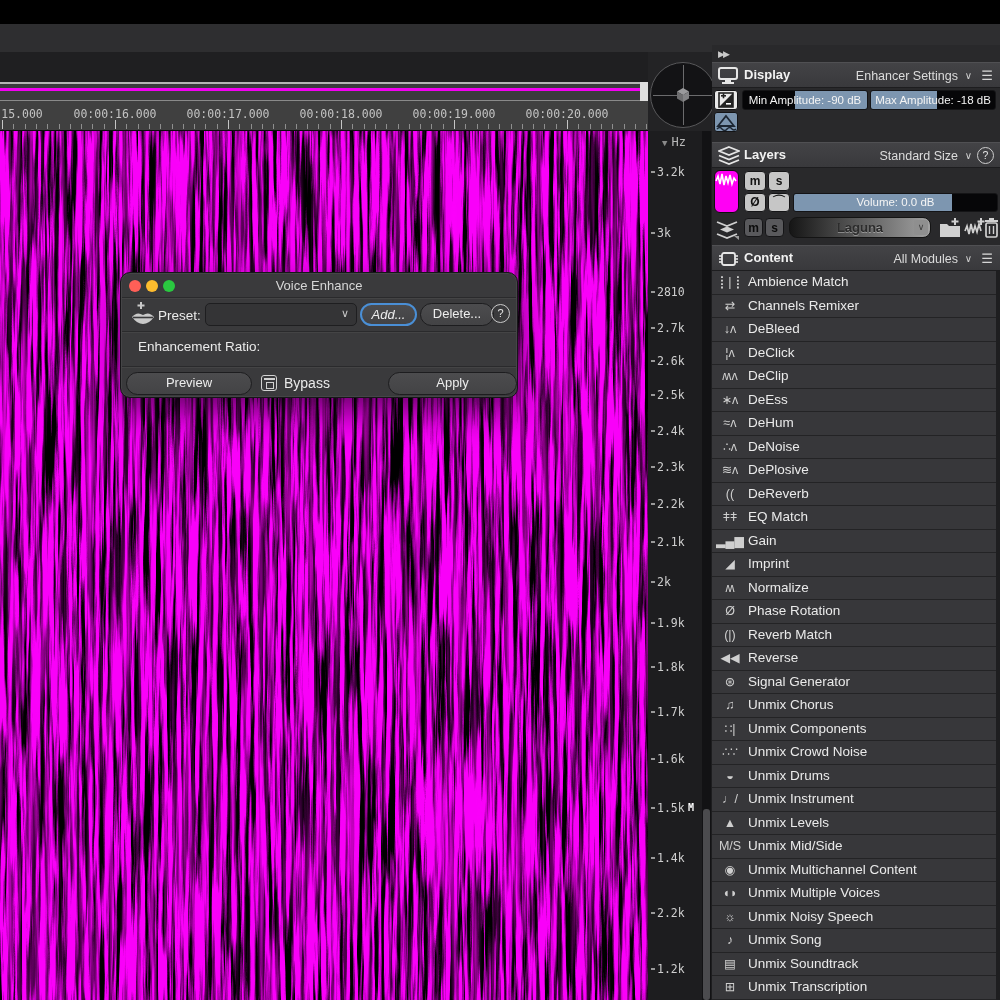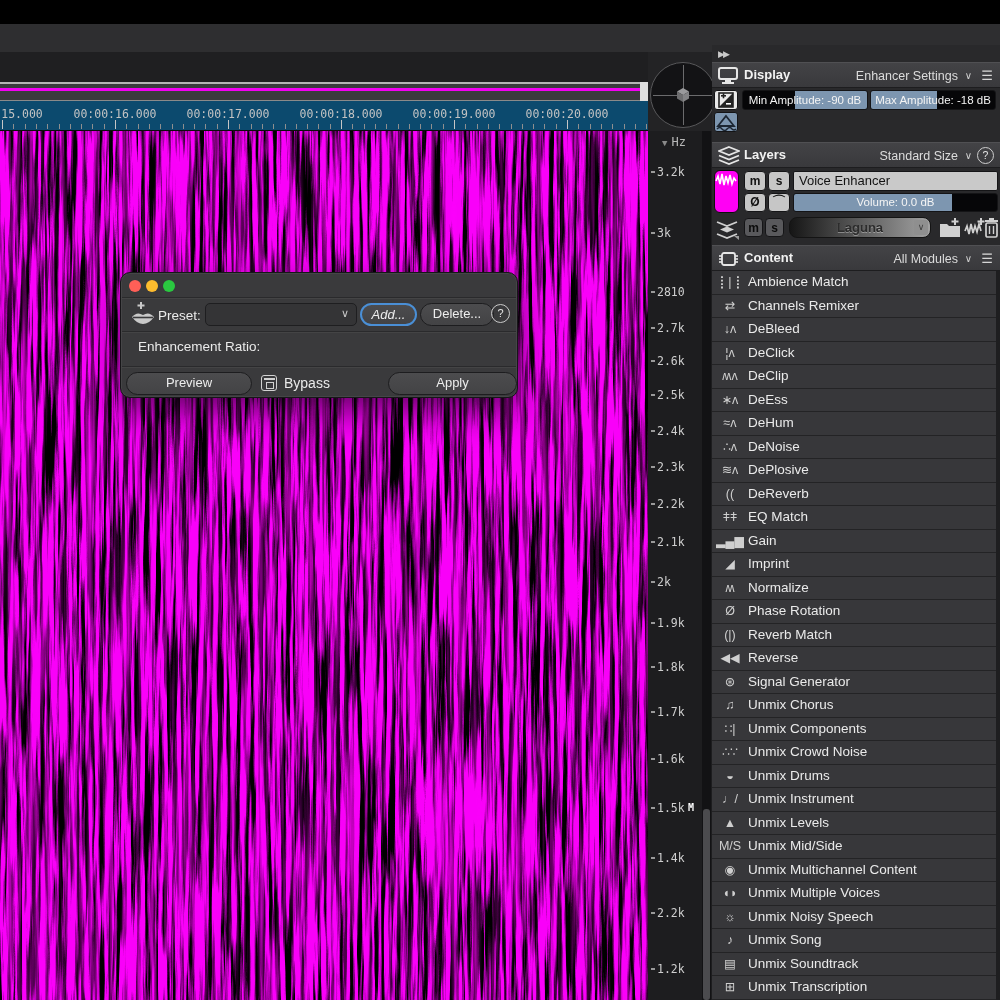--- a/index.html
+++ b/index.html
@@ -12,21 +12,21 @@
   .top-band{left:0;top:24px;width:1000px;height:28px;background:#2e2e30;}
   .band-dark{left:0;top:52px;width:712px;height:30px;background:#1f1f21;}
 
   
   .overview{left:0;top:82px;width:648px;height:19px;background:#3a3a3d;border-top:2px solid #b4b4b4;
     border-bottom:1px solid #8a8a8a;box-sizing:border-box;}
   .ov-line{position:absolute;left:0;top:4px;width:640px;height:3px;background:#f200f2;}
   .ov-handle{position:absolute;right:0;top:-2px;width:8px;height:19px;background:#dedede;}
 
   
-  .ruler{left:0;top:101px;width:648px;height:30px;background:#0c4a6e;border-bottom:1px solid #0c0c0c;
+  .ruler{left:0;top:101px;width:648px;height:30px;background:#404040;border-bottom:1px solid #0c0c0c;
     box-sizing:border-box;overflow:hidden;padding-left:20px;}
   .r-lab{position:absolute;top:6px;transform:translateX(-50%);color:#c3c3c3;
     font-family:"DejaVu Sans Mono",monospace;font-size:11.5px;white-space:nowrap;}
   .r-tick{position:absolute;bottom:1px;width:1px;height:5px;background:#8f8f8f;}
   .r-tick.major{height:9px;background:#c6c6c6;}
 
   
   .spectro{left:0;top:131px;width:648px;height:869px;background:#000;overflow:hidden;}
   .spectro svg{position:absolute;inset:0;}
   .streaks b{position:absolute;top:0;height:100%;filter:blur(1.4px);
@@ -402,21 +402,20 @@
       <span class="helpc">?</span>
     </div>
 
     <div class="thumb">
       <svg width="23" height="16">
         <path d="M1 10 l2 -5 2 8 2 -10 2 11 2 -9 2 7 2 -8 2 9 2 -6 2 3" fill="none" stroke="#fff" stroke-width="1.6"></path>
       </svg>
     </div>
     <div class="msbtn" style="left:32px;top:126px">m</div>
     <div class="msbtn" style="left:56px;top:126px">s</div>
-    <div class="lname" style="left:81px;top:126px;width:205px;height:20px">Voice Enhancer</div>
     <div class="msbtn" style="left:32px;top:148px;height:19px;line-height:17px">Ø</div>
     <div class="msbtn" style="left:56px;top:148px;height:19px;line-height:15px;font-size:14px">⌒</div>
     <div class="slider" style="left:81px;top:148px;width:205px;height:19px;line-height:17px;background:linear-gradient(90deg,#7d96b0 0 78%,#060608 78% 100%)">Volume: 0.0 dB</div>
 
     <svg class="abs" style="left:3px;top:172px" width="24" height="23">
       <polyline points="2,5 12,9 22,5" fill="none" stroke="#d0d0d0" stroke-width="1.8"></polyline>
       <polygon points="12,9.5 19,12.5 12,15.5 5,12.5" fill="#d0d0d0"></polygon>
       <polyline points="2,17 12,21 22,17" fill="none" stroke="#d0d0d0" stroke-width="1.8"></polyline>
       <polygon points="19,19 24,19 24,23" fill="#9a9a9a"></polygon>
     </svg>
@@ -586,20 +585,21 @@
     <span class="m-label">Unmix Transcription</span>
   </div>
       </div>
     <div class="m-edge"></div>
   </div>
 
   <div class="abs dialog">
     <div class="tl red"></div>
     <div class="tl yel"></div>
     <div class="tl grn"></div>
+    <div class="dtitle">Voice Enhance</div>
     <div class="dsep" style="top:24px"></div>
 
     <svg class="abs" style="left:9px;top:28px" width="26" height="26">
       <rect x="10" y="1" width="2" height="7" fill="#c9c9c9"></rect>
         <rect x="7.5" y="3.5" width="7" height="2" fill="#c9c9c9"></rect>
       <path d="M2 16 q5 -6 11 -2 q6 -4 11 2 q-5 7 -11 7 q-6 0 -11 -7 z" fill="#c9c9c9"></path>
       <path d="M3 16.5 h20" stroke="#3a3a3c" stroke-width="1.6"></path>
     </svg>
     <div class="dlabel" style="left:37px;top:35px">Preset:</div>
     <div class="ddrop">

